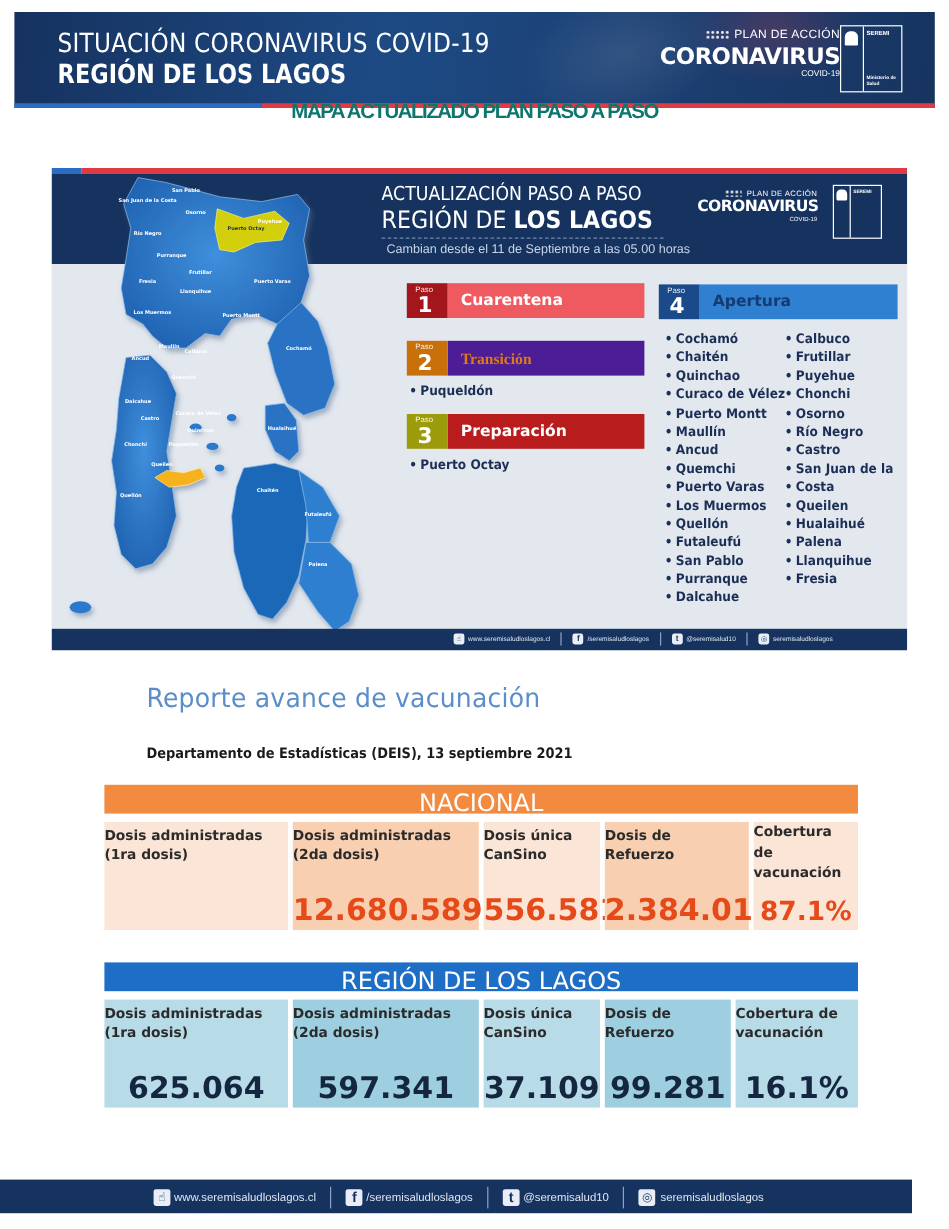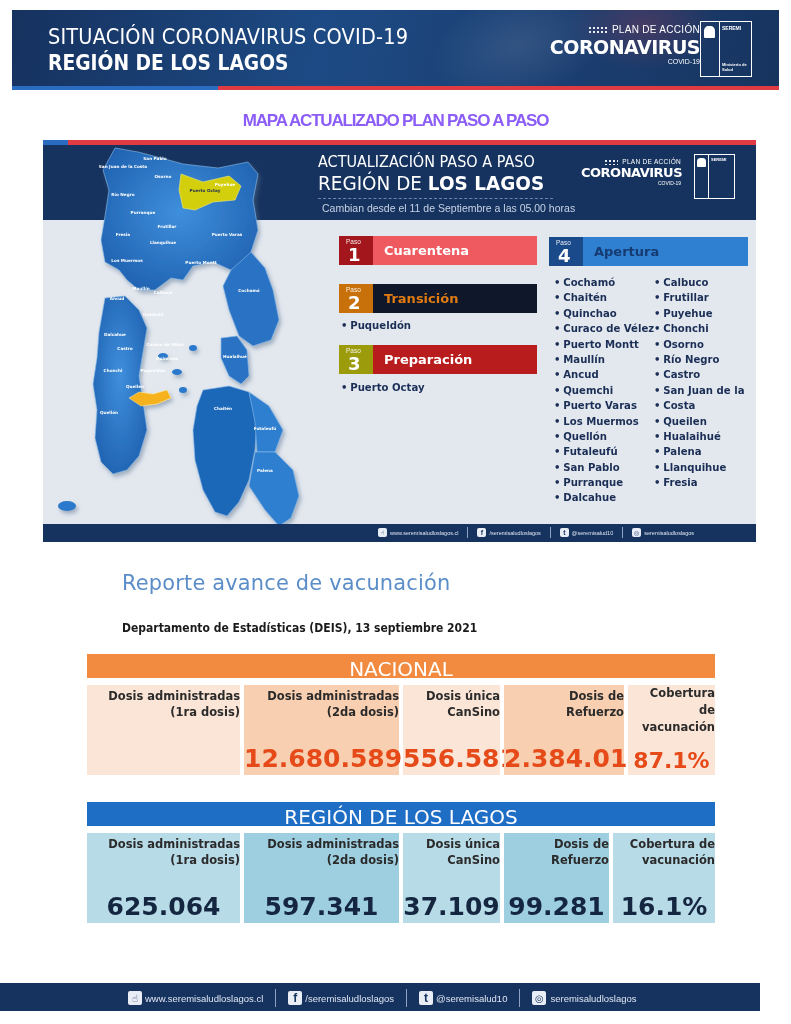--- a/index.html
+++ b/index.html
@@ -24,22 +24,22 @@
   .brand-plan .dots { display: inline-block; width: 20px; height: 8px; margin-right: 4px; vertical-align: middle;
     background: radial-gradient(circle, #fff 1px, transparent 1.3px) 0 0/4px 4px; opacity: 0.9; }
   .brand-corona { color: #fff; font-weight: bold; font-family: "DejaVu Sans", sans-serif; letter-spacing: -0.5px; white-space: nowrap; }
   .brand-covid { color: #fff; text-align: right; white-space: nowrap; }
   .seremi-box { position: absolute; border: 1px solid #fff; }
   .seremi-box .divider { position: absolute; top: 0; bottom: 0; width: 1px; background: #fff; }
   .seremi-box .crest { position: absolute; background: #fff; border-radius: 40% 40% 10% 10%; }
   .seremi-box .t { position: absolute; color: #fff; font-weight: bold; white-space: nowrap; }
 
   
-  .map-heading { position: absolute; left: 0; width: 791px; top: 111px; text-align: center;
-    font-size: 17px; font-weight: bold; color: #8b5cf6; letter-spacing: -1.2px; font-family: "Liberation Sans", sans-serif; }
+  .map-heading { position: absolute; left: 0; width: 791px; top: 83px; text-align: center;
+    font-size: 17px; font-weight: bold; color: #0f766e; letter-spacing: -1.2px; font-family: "Liberation Sans", sans-serif; }
 
   
   .map-panel { position: absolute; left: 43px; top: 140px; width: 713px; height: 402px; background: #e3e8ef; overflow: hidden; }
   .mp-stripe-blue { position: absolute; left: 0; top: 0; width: 25px; height: 5px; background: #2a6cc2; }
   .mp-stripe-red { position: absolute; left: 25px; top: 0; width: 688px; height: 5px; background: #e03a42; }
   .mp-header { position: absolute; left: 0; top: 5px; width: 713px; height: 75px; background: #16335f; }
   .mp-title-1 { position: absolute; left: 275px; top: 12px; color: #fff; font-size: 16px; font-family: "DejaVu Sans", sans-serif; transform: scaleX(0.9); transform-origin: left; white-space: nowrap; }
   .mp-title-2 { position: absolute; left: 275px; top: 31px; color: #fff; font-size: 20px; font-family: "DejaVu Sans", sans-serif; transform: scaleX(0.92); transform-origin: left; white-space: nowrap; }
   .mp-title-2 b { font-weight: bold; }
   .mp-dash { position: absolute; left: 275px; top: 58px; width: 235px; border-top: 1px dashed #6e86ad; }
@@ -64,21 +64,21 @@
   .paso-list li::before { content: "•"; margin-right: 3px; }
 
   
   .vac-title { position: absolute; left: 122px; top: 570px; font-size: 22px; color: #5b8ec9; font-family: "DejaVu Sans", sans-serif; letter-spacing: 0.2px; transform: scaleX(0.95); transform-origin: left; white-space: nowrap; }
   .vac-source { position: absolute; left: 122px; top: 621px; font-size: 12px; font-weight: bold; color: #1a1a1a; font-family: "DejaVu Sans", sans-serif; transform: scaleX(0.9); transform-origin: left; white-space: nowrap; }
 
   .stat-table { position: absolute; left: 87px; width: 628px; }
   .stat-header { position: absolute; left: 0; top: 0; width: 628px; height: 24px; color: #fff; text-align: center; font-size: 20px; font-family: "DejaVu Sans", sans-serif; line-height: 31px; }
   .stat-cells { position: absolute; left: 0; top: 31px; width: 628px; height: 90px; display: flex; gap: 4px; }
   .stat-cell { position: relative; height: 90px; }
-  .stat-cell .lbl { position: absolute; left: 0; right: 0; top: 3px; text-align: right; font-size: 11.5px; font-weight: bold; line-height: 16px; color: #2b2b2b; font-family: "DejaVu Sans", sans-serif; white-space: pre-line; }
+  .stat-cell .lbl { position: absolute; left: 0; right: 0; top: 3px; text-align: left; font-size: 11.5px; font-weight: bold; line-height: 16px; color: #2b2b2b; font-family: "DejaVu Sans", sans-serif; white-space: pre-line; }
   .stat-cell .val { position: absolute; left: 0; right: 0; bottom: 2px; text-align: center; font-weight: bold; font-family: "DejaVu Sans", sans-serif; white-space: nowrap; }
 
   .nacional .stat-header { background: #f28a3f; }
   .nacional .stat-cell { background: #fbe5d6; }
   .nacional .stat-cell.alt { background: #f8cfb0; }
   .nacional .stat-cell .val { color: #e64a19; font-size: 25px; }
 
   .region .stat-header { background: #1f6ec6; }
   .region .stat-cell { background: #b8dbe8; }
   .region .stat-cell.alt { background: #9ecfe0; }
@@ -214,21 +214,21 @@
         <span class="pn">1</span>
       </div>
     <div class="paso-label" id="pl-1" style="background: rgb(239, 90, 97); color: rgb(255, 255, 255);">Cuarentena</div>
   </div>
 
   <div class="paso-bar" style="left:296px; top:144px; width:198px;">
     <div class="paso-num" id="pn-2" style="background: rgb(200, 112, 10);">
         <span class="pw">Paso</span>
         <span class="pn">2</span>
       </div>
-    <div class="paso-label" id="pl-2" style="background: #0f172a; color: rgb(224, 123, 18);">Transición</div>
+    <div class="paso-label" id="pl-2" style="background: #4c1d95; color: rgb(224, 123, 18); font-family: Liberation Serif, serif;">Transición</div>
   </div>
   <ul class="paso-list" style="left:298px; top:178px;">
     <li>Puqueldón</li>
   </ul>
 
   <div class="paso-bar" style="left:296px; top:205px; width:198px;">
     <div class="paso-num" id="pn-3" style="background: rgb(156, 155, 12);">
         <span class="pw">Paso</span>
         <span class="pn">3</span>
       </div>

